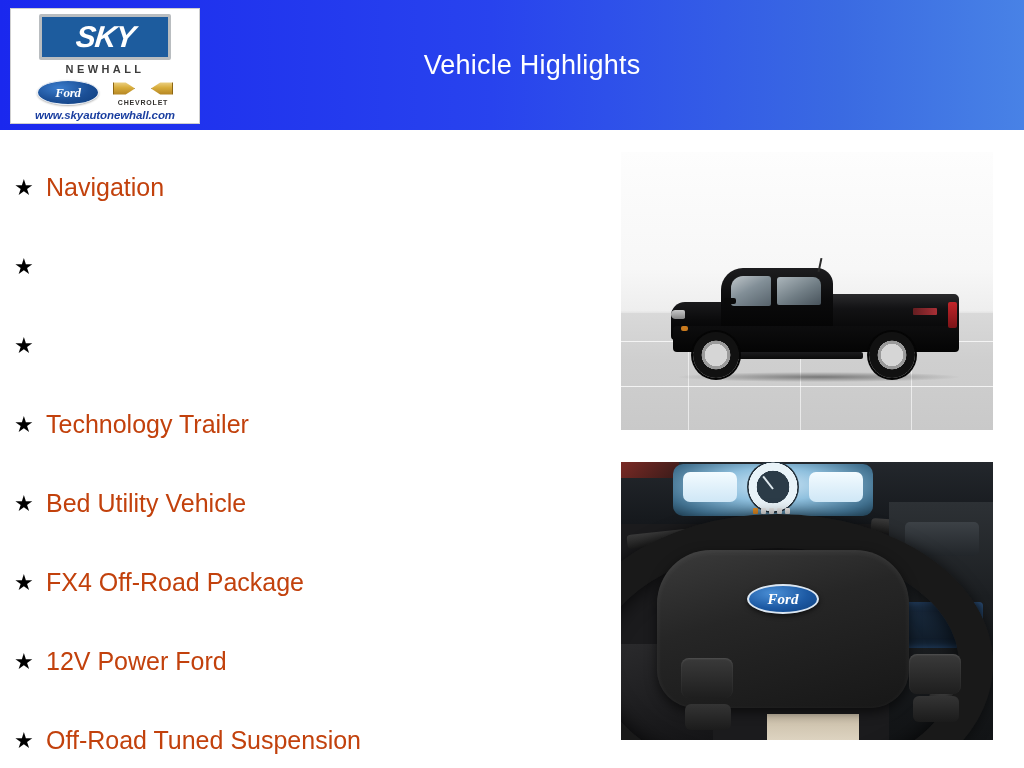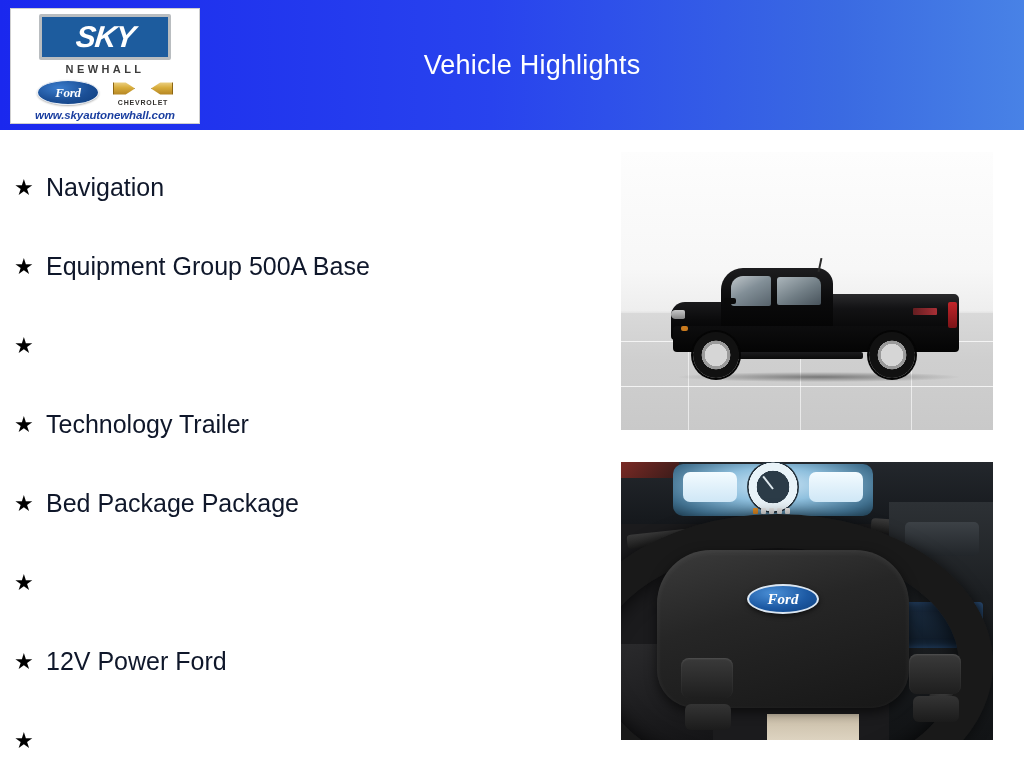--- a/index.html
+++ b/index.html
@@ -84,21 +84,21 @@
     list-style:none;
   }
   .feature-item {
     display:flex; align-items:center; height:79px;
   }
   .bullet-star {
     width:32px; flex:0 0 32px; text-align:left;
     font-size:22px; color:#000; line-height:1;
   }
   .feature-label {
-    font-size:25px; color:#0f172a; line-height:1.1; font-weight:400;
+    font-size:25px; color:#c2410c; line-height:1.1; font-weight:400;
   }
 
   
   .photo {
     position:absolute; left:621px; width:372px; overflow:hidden;
     background:#fff;
   }
   .photo-exterior { top:152px; height:278px; }
   .photo-interior { top:462px; height:278px; }
 
@@ -331,42 +331,43 @@
     <div class="dealer-url">www.skyautonewhall.com</div>
   </div>
 
   <ul class="features">
     <li class="feature-item">
       <span class="bullet-star">★</span>
       <span class="feature-label">Navigation</span>
     </li>
     <li class="feature-item">
       <span class="bullet-star">★</span>
-      <span class="feature-label">Equipment Group 500A Base</span>
     </li>
     <li class="feature-item">
       <span class="bullet-star">★</span>
     </li>
     <li class="feature-item">
       <span class="bullet-star">★</span>
       <span class="feature-label">Technology Trailer</span>
     </li>
     <li class="feature-item">
       <span class="bullet-star">★</span>
-      <span class="feature-label">Bed Package Package</span>
-    </li>
-    <li class="feature-item">
-      <span class="bullet-star">★</span>
+      <span class="feature-label">Bed Utility Vehicle</span>
+    </li>
+    <li class="feature-item">
+      <span class="bullet-star">★</span>
+      <span class="feature-label">FX4 Off-Road Package</span>
     </li>
     <li class="feature-item">
       <span class="bullet-star">★</span>
       <span class="feature-label">12V Power Ford</span>
     </li>
     <li class="feature-item">
       <span class="bullet-star">★</span>
+      <span class="feature-label">Off-Road Tuned Suspension</span>
     </li>
   </ul>
 
   <div class="photo photo-exterior">
     <div class="studio">
       <div class="studio-floor">
         <div class="floor-line" style="top:24%"></div>
         <div class="floor-line" style="top:62%"></div>
         <div class="floor-vline" style="left:18%"></div>
         <div class="floor-vline" style="left:48%"></div>

